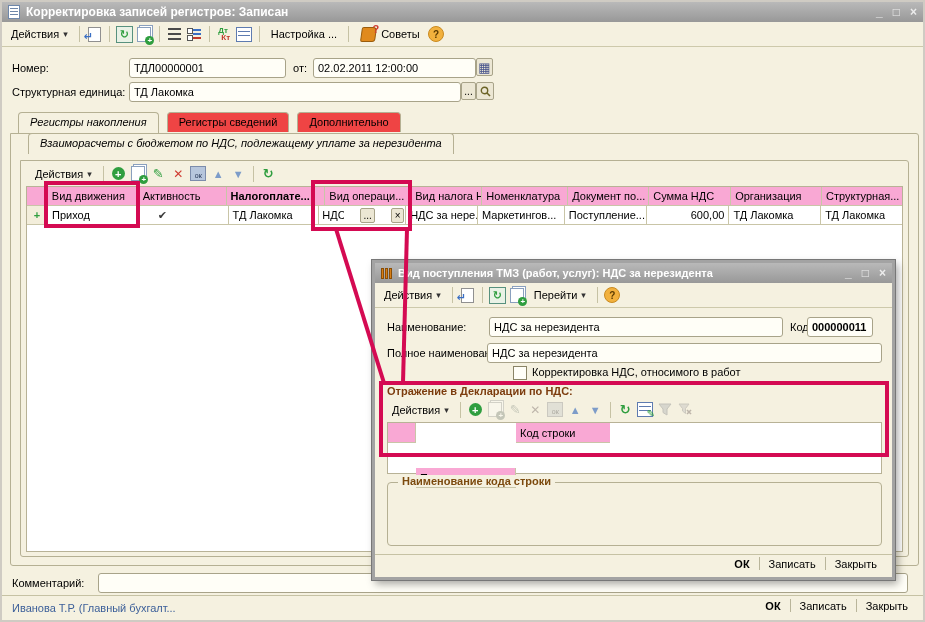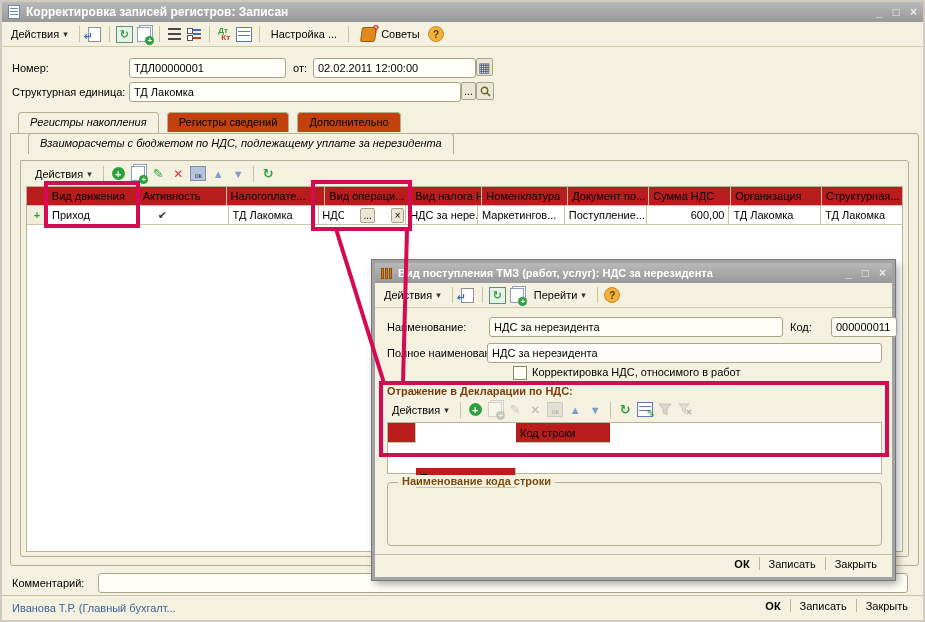--- a/index.html
+++ b/index.html
@@ -9,28 +9,28 @@
   .winbtns{margin-left:auto;display:flex;gap:10px;align-items:center;color:#ececec;font-weight:bold;font-size:12px;}
   .winbtns span{cursor:default;}
   .tbar{position:absolute;display:flex;align-items:center;gap:3px;padding:0 4px;background:#f5f1e0;border-bottom:1px solid #cdc9ab;box-sizing:border-box;}
   .tbtn{display:inline-flex;align-items:center;gap:4px;padding:2px 5px;white-space:nowrap;}
   .arrow{font-size:9px;color:#333;}
   .sep{width:1px;height:16px;background:#c6c2a4;margin:0 3px;flex:none;}
   
   .lbl{position:absolute;white-space:nowrap;}
   .inp{position:absolute;background:#fffef7;border:1px solid #a8a389;border-radius:3px;height:20px;box-sizing:border-box;padding:0 4px;display:flex;align-items:center;white-space:nowrap;overflow:hidden;}
   .sqbtn{position:absolute;height:18px;box-sizing:border-box;background:#ece7d4;border:1px solid #a8a389;border-radius:2px;display:flex;align-items:center;justify-content:center;font-size:10px;}
-  .tab{display:inline-block;padding:3px 11px 4px;border:1px solid #b5b093;border-bottom:none;border-radius:4px 4px 0 0;background:#c2410c;margin-right:5px;white-space:nowrap;}
+  .tab{display:inline-block;padding:3px 11px 4px;border:1px solid #b5b093;border-bottom:none;border-radius:4px 4px 0 0;background:#ef4444;margin-right:5px;white-space:nowrap;}
   .tab.active{background:#f5f1e0;position:relative;z-index:3;padding-bottom:5px;font-style:italic;}
   .panel{position:absolute;border:1px solid #b5b093;background:#f5f1e0;box-sizing:border-box;border-radius:0 3px 3px 3px;}
   
   .grid{position:absolute;border:1px solid #b8b296;box-sizing:border-box;background:#fff;display:flex;flex-direction:column;}
   .grow{display:flex;flex:none;}
   .th,.td{box-sizing:border-box;border-right:1px solid #c9c5a7;border-bottom:1px solid #c9c5a7;padding:2px 4px;overflow:hidden;white-space:nowrap;display:flex;align-items:center;height:19px;}
-  .th{background:#b91c1c;}
+  .th{background:#f9a8d4;}
   .td{background:#fff;}
   .num{justify-content:flex-end;}
   .filler{flex:1;background:#fff;}
   
   .i16{width:17px;height:16px;display:inline-flex;align-items:center;justify-content:center;flex:none;position:relative;}
   .dis{opacity:.38;filter:grayscale(.9);}
   .ic-circle{width:13px;height:13px;border-radius:50%;background:#2f9e3f;color:#fff;font-weight:bold;font-size:11px;line-height:12px;display:flex;align-items:center;justify-content:center;}
   .ic-pencil{color:#2f9e3f;font-size:13px;}
   .ic-del{color:#cf3a30;font-weight:bold;font-size:12px;}
   .ic-up{color:#7d9cc9;font-size:11px;} .ic-down{color:#7d9cc9;font-size:11px;}
@@ -210,21 +210,21 @@
     <span class="i16 ic-down">▼</span>
     <span class="sep"></span>
     <span class="i16 ic-refresh">↻</span>
   </div>
 
   <div class="grid" style="left:24px;top:184px;width:877px;height:366px;z-index:3;">
     <div class="grow">
       <span class="th" style="width:21px;"></span>
       <span class="th" style="width:92px;">Вид движения</span>
       <span class="th" style="width:89px;">Активность</span>
-      <span class="th" style="width:100px;">Налогоплате...</span>
+      <span class="th" style="width:100px;font-weight:bold;">Налогоплате...</span>
       <span class="th" style="width:87px;">Вид операци...</span>
       <span class="th" style="width:72px;">Вид налога Н...</span>
       <span class="th" style="width:87px;">Номенклатура</span>
       <span class="th" style="width:82px;">Документ по...</span>
       <span class="th" style="width:83px;">Сумма НДС</span>
       <span class="th" style="width:92px;">Организация</span>
       <span class="th" style="width:81px;border-right:none;">Структурная...</span>
     </div>
     <div class="grow">
       <span class="td plus" style="width:21px;background:#f3eedb;justify-content:center;">+</span>
@@ -299,21 +299,21 @@
       </span>
       <span class="sep"></span>
       <span class="i16">
           <span class="ic-help">?</span>
         </span>
     </div>
 
     <span class="lbl" style="left:12px;top:58px;">Наименование:</span>
     <div class="inp" style="left:114px;top:54px;width:294px;">НДС за нерезидента</div>
     <span class="lbl" style="left:415px;top:58px;">Код:</span>
-    <div class="inp" style="left:456px;top:54px;width:66px;">000000011</div>
+    <div class="inp" style="left:432px;top:54px;width:66px;font-weight:bold;">000000011</div>
 
     <span class="lbl" style="left:12px;top:84px;">Полное наименование:</span>
     <div class="inp" style="left:112px;top:80px;width:395px;">НДС за нерезидента</div>
 
     <span style="position:absolute;left:138px;top:103px;width:12px;height:12px;background:#fffef7;border:1px solid #8a8466;"></span>
     <span class="lbl" style="left:157px;top:103px;">Корректировка НДС, относимого в работ</span>
 
     <span class="lbl frame-title" style="left:12px;top:122px;">Отражение в Декларации по НДС:</span>
 
     <div class="tbar" style="left:8px;top:135px;width:440px;height:23px;border-bottom:none;background:transparent;">

